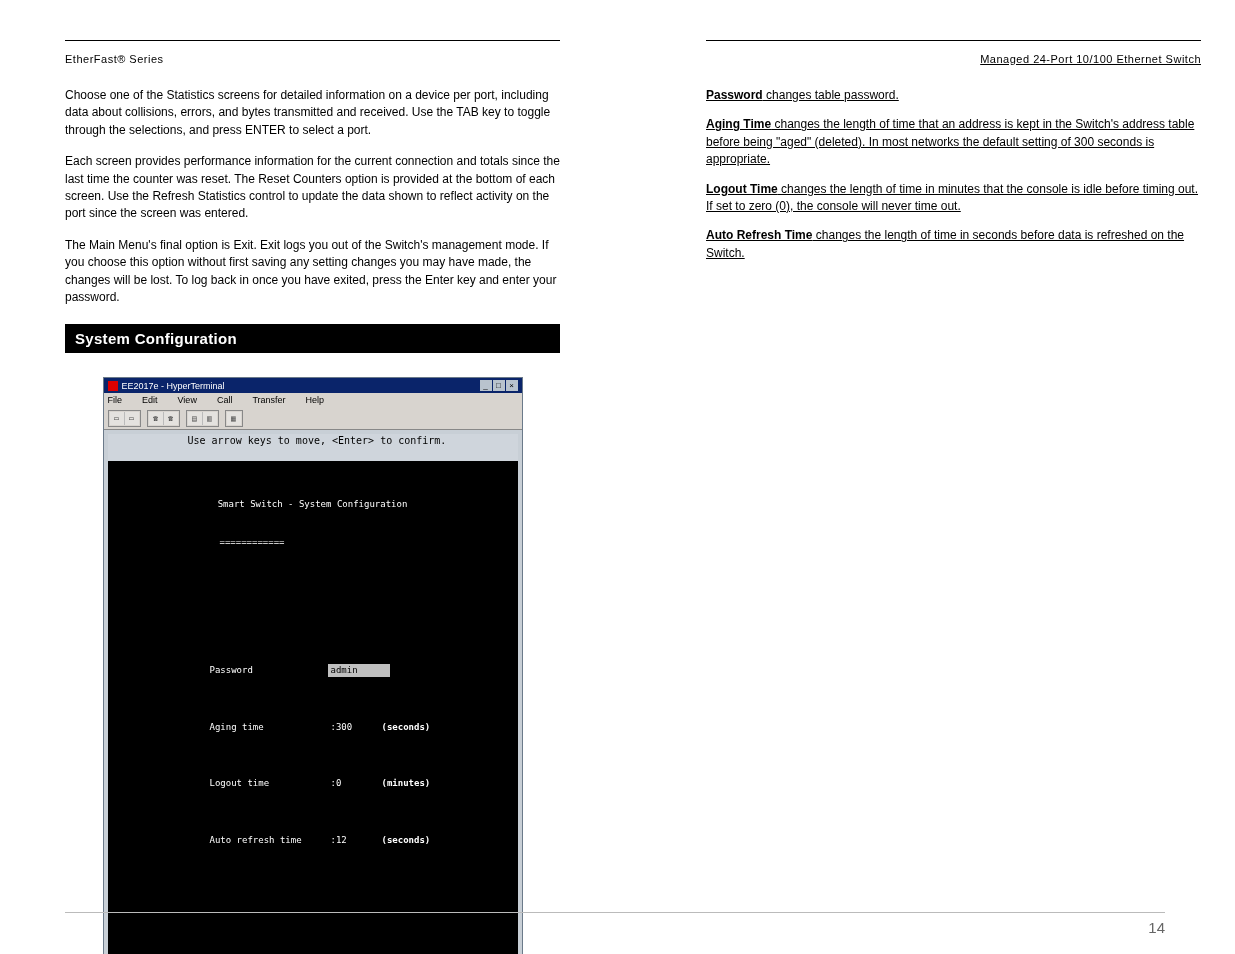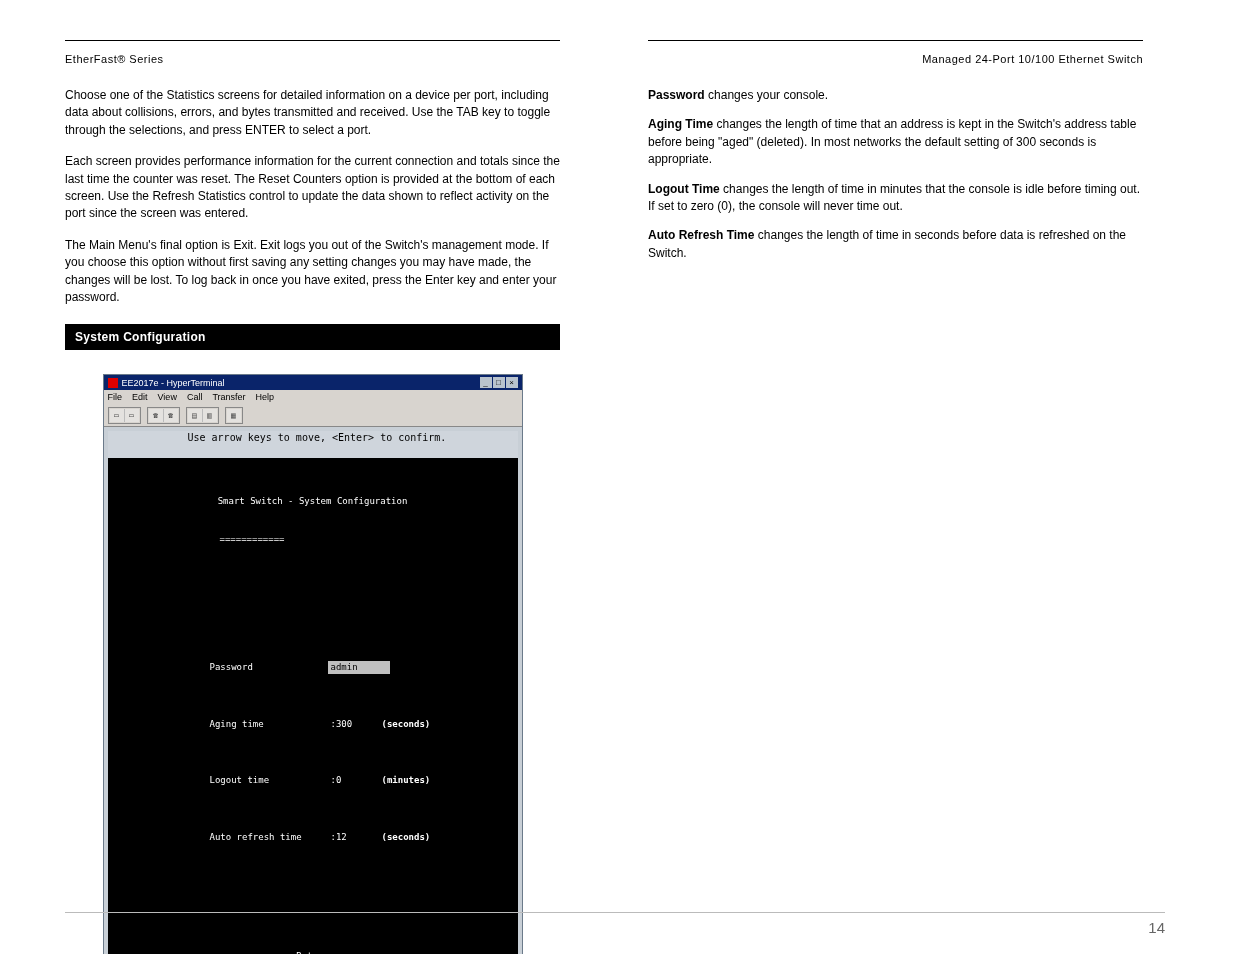--- a/index.html
+++ b/index.html
@@ -15,41 +15,41 @@
     height: 954px;
     background: #fff;
     overflow: hidden;
   }
   .col {
     position: absolute;
     top: 40px;
     width: 495px;
   }
   .col-left  { left: 65px; }
-  .col-right { left: 648px; }
+  .col-right { left: 706px; text-decoration: underline; }
   .col-head {
     border-top: 1px solid #000;
     padding-top: 12px;
     font-size: 11px;
     letter-spacing: .5px;
     display: flex;
     justify-content: space-between;
     margin-bottom: 22px;
   }
   .col-head .spacer { flex: 1; }
   .body-text {
     font-size: 12px;
     line-height: 1.45;
   }
   .body-text p { margin: 0 0 14px 0; }
   .section-bar {
     background: #000;
     color: #fff;
     font-weight: bold;
-    font-size: 12px;
+    font-size: 15px;
     padding: 6px 10px;
     margin: 18px 0 24px 0;
     letter-spacing: .3px;
   }
   .screenshot-wrap {
     width: 420px;
     margin: 0 auto 30px auto;
   }
   .ht-window {
     border: 1px solid #6b7a8a;
@@ -77,21 +77,21 @@
     width: 12px; height: 11px; background: #b9c3cd; color: #000;
     display: inline-flex; align-items: center; justify-content: center;
     font-size: 8px; line-height: 1;
   }
   .ht-menubar {
     background: #d8d4cf;
     padding: 2px 4px;
     font-family: Tahoma, sans-serif;
     font-size: 9px;
     display: flex;
-    gap: 10px;
+    gap: 20px;
   }
   .ht-toolbar {
     background: #d8d4cf;
     padding: 3px 4px 2px 4px;
     display: flex;
     gap: 0;
     border-bottom: 1px solid #888;
   }
   .ht-toolbar .grp {
     display: flex; gap: 0;
@@ -264,21 +264,21 @@
   </div>
 
   <div class="col col-right">
     <div class="col-head">
       <span class="spacer"></span>
       <span>Managed 24-Port 10/100 Ethernet Switch</span>
     </div>
 
     <div class="body-text field-desc">
       <p>
-        <span class="fld-name">Password</span><span> changes your console.</span>
+        <span class="fld-name">Password</span><span> changes table password.</span>
       </p>
       <p>
         <span class="fld-name">Aging Time</span><span> changes the length of time that an address is kept in the Switch's address table before being "aged" (deleted). In most networks the default setting of 300 seconds is appropriate.</span>
       </p>
       <p>
         <span class="fld-name">Logout Time</span><span> changes the length of time in minutes that the console is idle before timing out. If set to zero (0), the console will never time out.</span>
       </p>
       <p>
         <span class="fld-name">Auto Refresh Time</span><span> changes the length of time in seconds before data is refreshed on the Switch.</span>
       </p>

